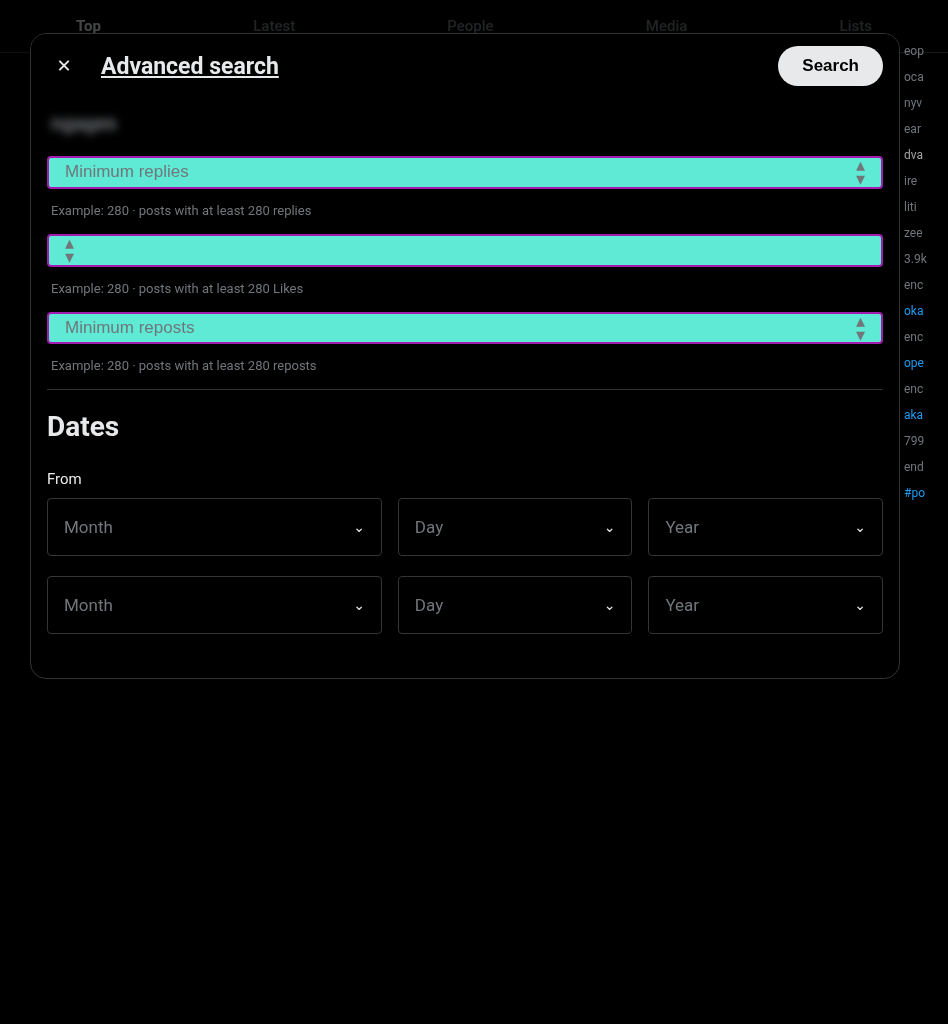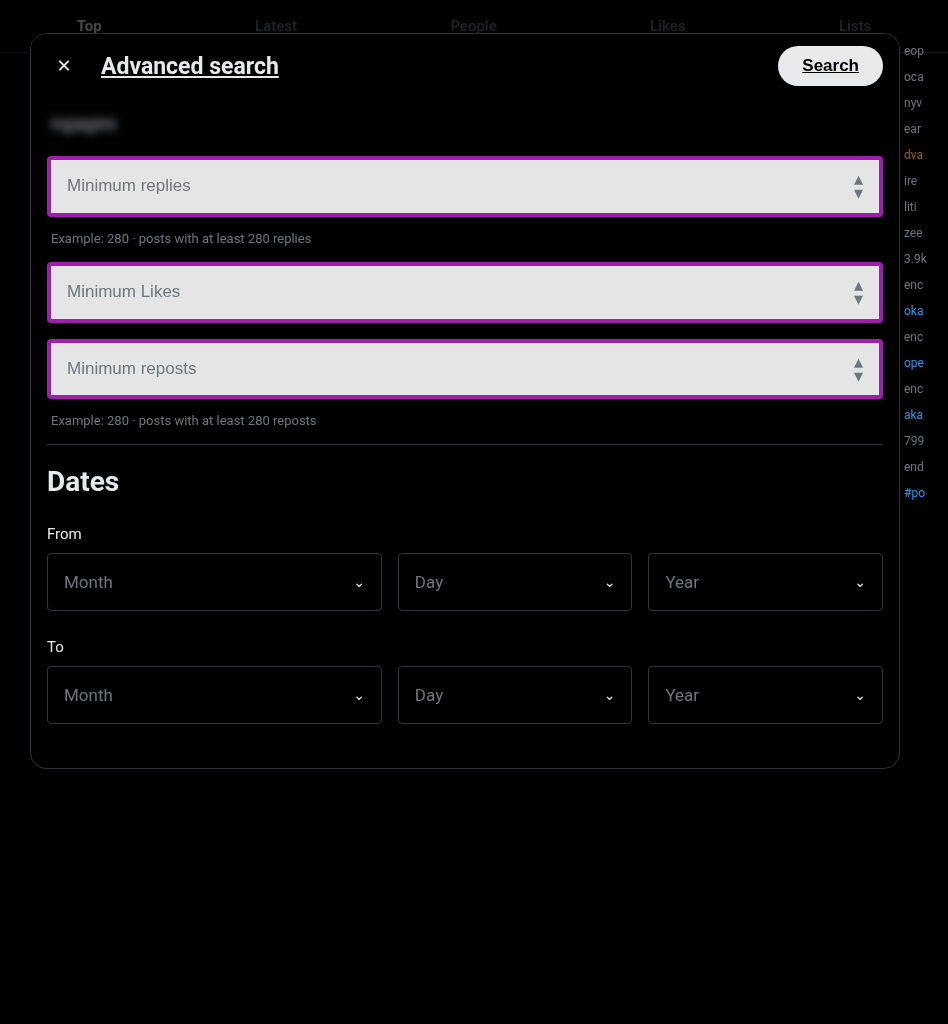--- a/index.html
+++ b/index.html
@@ -165,21 +165,20 @@
 
     .search-btn {
       background: #e7e9ea;
       color: #000;
       border: none;
       border-radius: 9999px;
       padding: 10px 24px;
       font-size: 17px;
       font-weight: 700;
       cursor: pointer;
-      text-decoration: underline;
     }
 
     
     .modal-body {
       padding: 0 16px 24px 16px;
     }
 
     
     .blurred-top {
       height: 50px;
@@ -195,27 +194,27 @@
       font-weight: 700;
       filter: blur(4px);
     }
 
     
     .field-group {
       margin-bottom: 16px;
     }
 
     .number-input-wrap {
-      border: 4px solid #a21caf;
+      border: 2px solid #a21caf;
       border-radius: 4px;
-      padding: 12px 16px;
+      padding: 0 16px;
       display: flex;
       align-items: center;
       justify-content: space-between;
-      background: #e5e5e5;
+      background: #5eead4;
     }
 
     .number-input {
       background: transparent;
       border: none;
       outline: none;
       color: #71767b;
       font-size: 17px;
       flex: 1;
     }
@@ -311,33 +310,33 @@
     <span>Top</span>
     <div style="position:absolute;bottom:0;left:0;right:0;height:4px;background:#1d9bf0;border-radius:2px 2px 0 0;"></div>
   </div>
   <div class="nav-tab">
     <span>Latest</span>
   </div>
   <div class="nav-tab">
     <span>People</span>
   </div>
   <div class="nav-tab">
-    <span>Likes</span>
+    <span>Media</span>
   </div>
   <div class="nav-tab">
     <span>Lists</span>
   </div>
 </nav>
 
 <div class="side-text">
   <span class="side-item gray">eop</span>
   <span class="side-item gray">oca</span>
   <span class="side-item gray">nyv</span>
   <span class="side-item gray">ear</span>
-  <span class="side-item" style="color:#a16207">dva</span>
+  <span class="side-item" style="color:#a3a3a3">dva</span>
   <span class="side-item gray">ire</span>
   <span class="side-item gray">liti</span>
   <span class="side-item gray">zee</span>
   <span class="side-item gray">3.9k</span>
   <span class="side-item gray">enc</span>
   <span class="side-item" style="color:#1d9bf0">oka</span>
   <span class="side-item gray">enc</span>
   <span class="side-item" style="color:#1d9bf0">ope</span>
   <span class="side-item gray">enc</span>
   <span class="side-item" style="color:#1d9bf0">aka</span>
@@ -372,26 +371,26 @@
         <div class="spinner-icon">
           <span>▴</span>
           <span>▾</span>
         </div>
       </div>
       <p class="field-hint">Example: 280 · posts with at least 280 replies</p>
     </div>
 
     <div class="field-group">
       <div class="number-input-wrap">
-        <input type="number" class="number-input" placeholder="Minimum Likes" style="">
         <div class="spinner-icon">
           <span>▴</span>
           <span>▾</span>
         </div>
       </div>
+      <p class="field-hint">Example: 280 · posts with at least 280 Likes</p>
     </div>
 
     <div class="field-group">
       <div class="number-input-wrap">
         <input type="number" class="number-input" placeholder="Minimum reposts" style="">
         <div class="spinner-icon">
           <span>▴</span>
           <span>▾</span>
         </div>
       </div>
@@ -412,21 +411,20 @@
         <div class="date-select-wrap">
           <span class="date-select-label">Day</span>
           <span class="chevron-down">⌄</span>
         </div>
         <div class="date-select-wrap">
           <span class="date-select-label">Year</span>
           <span class="chevron-down">⌄</span>
         </div>
       </div>
 
-      <p class="date-group-label">To</p>
       <div class="date-row">
         <div class="date-select-wrap month">
           <span class="date-select-label">Month</span>
           <span class="chevron-down">⌄</span>
         </div>
         <div class="date-select-wrap">
           <span class="date-select-label">Day</span>
           <span class="chevron-down">⌄</span>
         </div>
         <div class="date-select-wrap">

